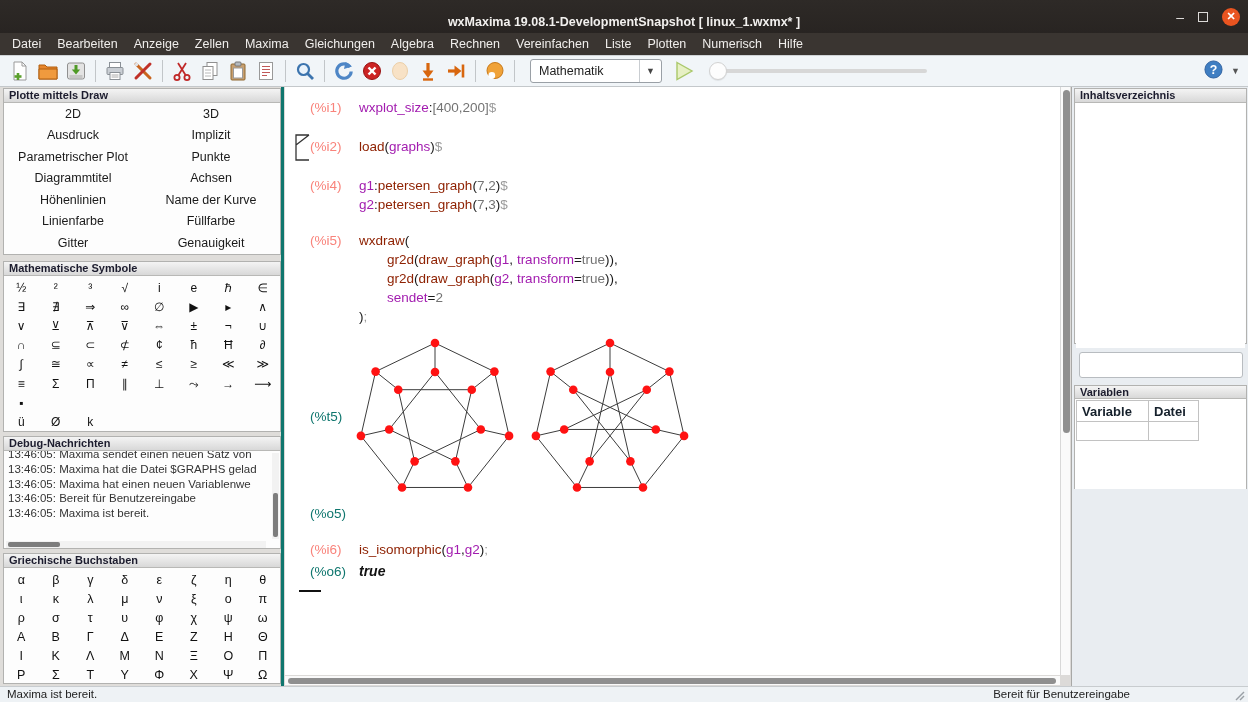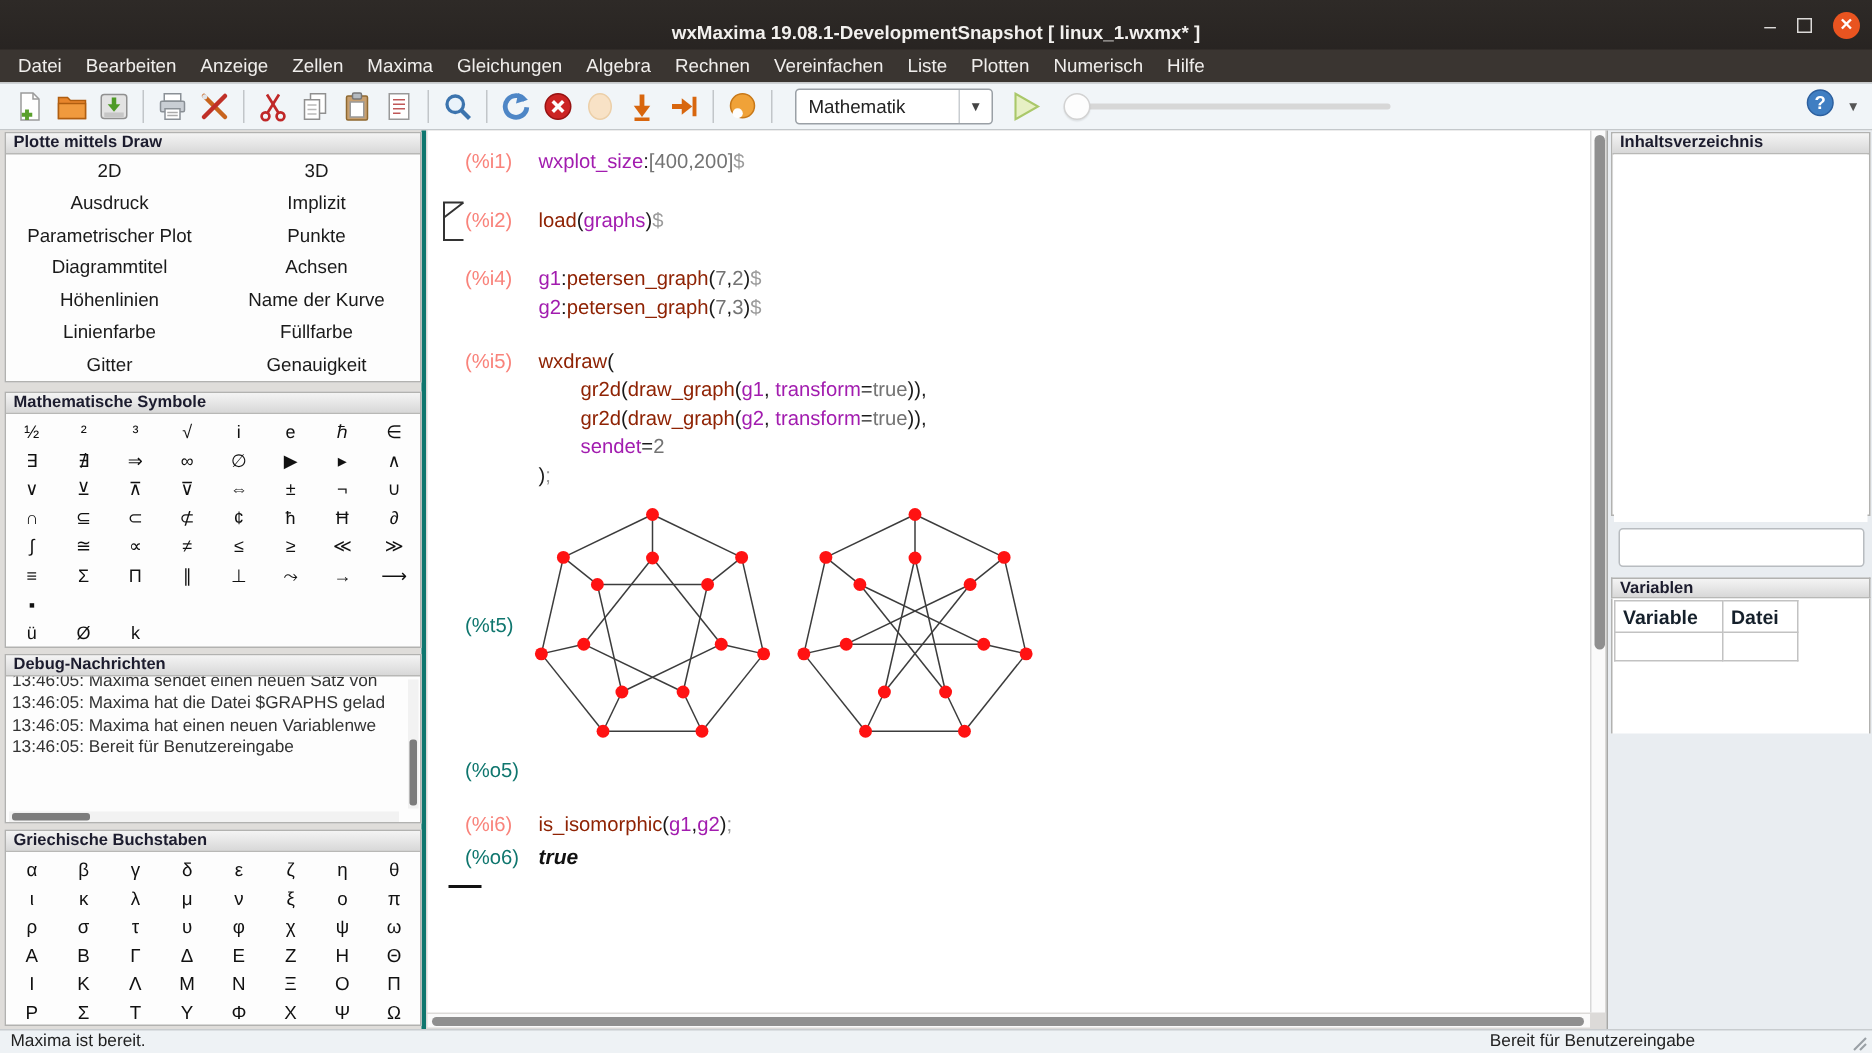--- a/index.html
+++ b/index.html
@@ -386,20 +386,21 @@
           </div>
       </div>
       <div class="pane debug-pane">
         <div class="pane-header">Debug-Nachrichten</div>
         <div class="dbg-body">
           <div class="dbg-lines">
               <div class="dbgline">13:46:05: Maxima sendet einen neuen Satz von</div>
               <div class="dbgline">13:46:05: Maxima hat die Datei $GRAPHS gelad</div>
               <div class="dbgline">13:46:05: Maxima hat einen neuen Variablenwe</div>
               <div class="dbgline">13:46:05: Bereit für Benutzereingabe</div>
+              <div class="dbgline">13:46:05: Maxima ist bereit.</div>
             </div>
           <div class="dbg-vscroll">
               <div class="dbg-vthumb"></div>
             </div>
           <div class="dbg-hscroll">
               <div class="dbg-hthumb"></div>
             </div>
         </div>
       </div>
       <div class="pane greek-pane">

